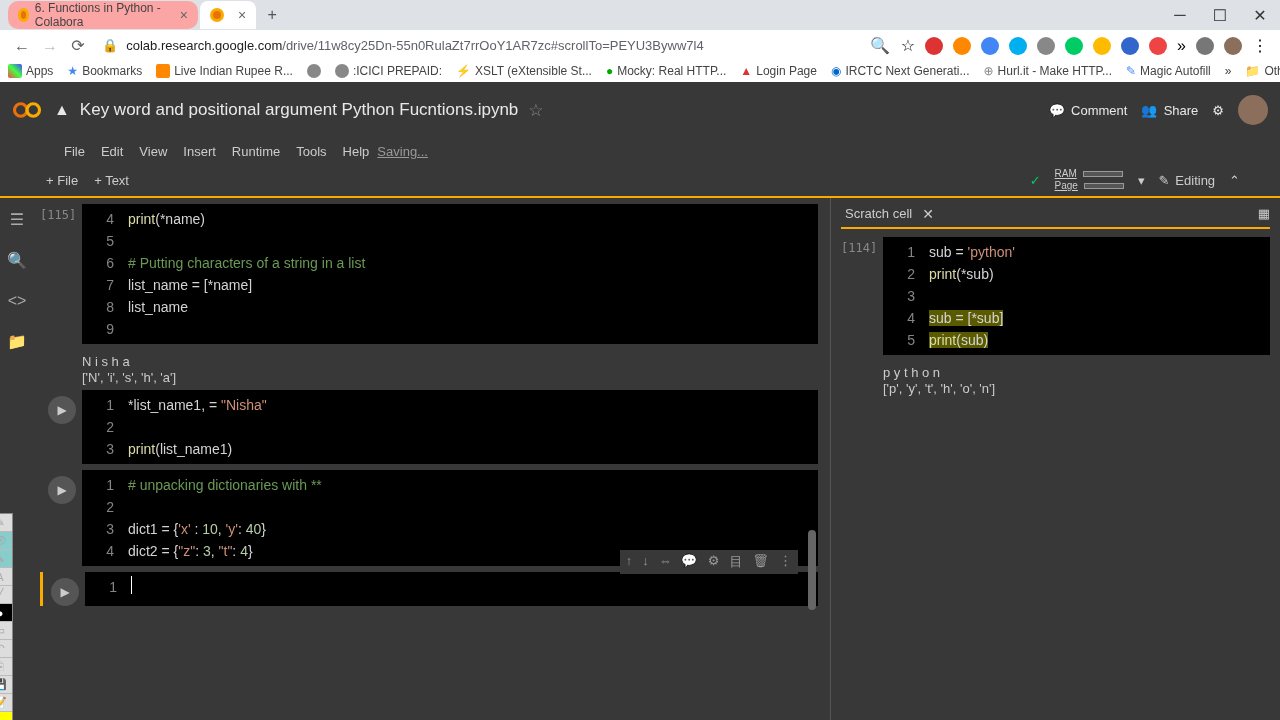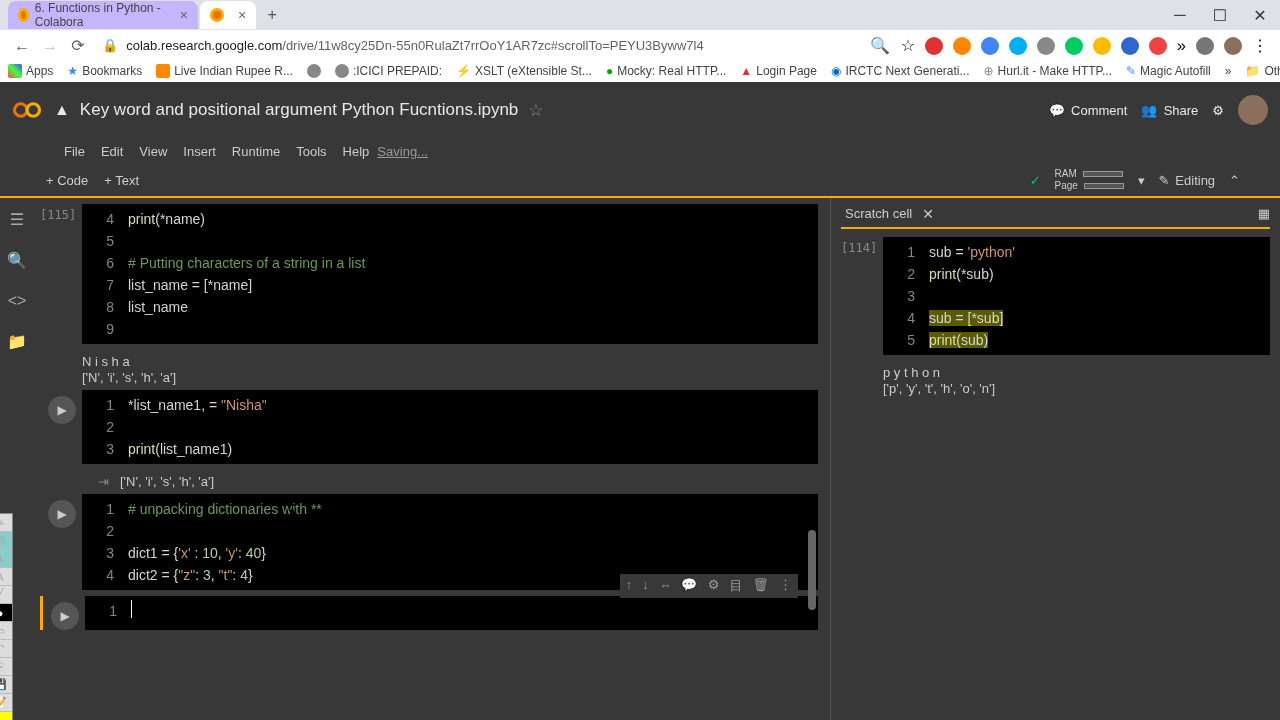--- a/index.html
+++ b/index.html
@@ -1,21 +1,21 @@
 <!DOCTYPE html>
 <html><head>
 <meta charset="utf-8">
 <style>
 * { margin: 0; padding: 0; box-sizing: border-box; font-family: Arial, sans-serif; }
 body { width: 1280px; height: 720px; overflow: hidden; background: #fff; }
 
 .browser-chrome { background: #dee1e6; height: 82px; }
 .tab-bar { display: flex; height: 30px; align-items: center; padding-left: 8px; }
 .tab { display: flex; align-items: center; background: #fff; height: 28px; padding: 0 10px; border-radius: 8px 8px 0 0; margin-right: 2px; font-size: 12px; color: #444; max-width: 190px; }
-.tab.inactive { background: #c4b5fd; }
+.tab.inactive { background: #fca5a5; border-radius: 10px; }
 .tab-icon { width: 14px; height: 14px; margin-right: 6px; background: #f9ab00; border-radius: 50%; position: relative; }
 .tab-icon::after { content: ''; position: absolute; inset: 3px; border-radius: 50%; background: #e8710a; }
 .tab-close { margin-left: 8px; font-size: 14px; color: #666; }
 .new-tab { width: 28px; height: 28px; display: flex; align-items: center; justify-content: center; font-size: 16px; color: #555; }
 .win-controls { margin-left: auto; display: flex; }
 .win-btn { width: 40px; height: 30px; display: flex; align-items: center; justify-content: center; color: #333; }
 
 .addr-bar { display: flex; align-items: center; height: 30px; padding: 0 8px; background: #fff; border-top: 1px solid #fff; }
 .nav-btn { width: 28px; height: 28px; display: flex; align-items: center; justify-content: center; color: #5f6368; font-size: 16px; }
 .url-box { flex: 1; display: flex; align-items: center; padding: 0 10px; font-size: 13px; color: #5f6368; }
@@ -37,21 +37,21 @@
 .avatar { width: 30px; height: 30px; border-radius: 50%; background: #8b6f5c; }
 
 .menu-bar { background: #383838; height: 26px; display: flex; align-items: center; padding-left: 56px; font-size: 13px; color: #ccc; }
 .menu-item { padding: 0 8px; }
 .saving { color: #999; text-decoration: underline; }
 
 .toolbar { background: #383838; height: 34px; display: flex; align-items: center; padding: 0 40px 0 46px; font-size: 13px; color: #ccc; border-bottom: 2px solid #f9ab00; }
 .tb-btn { display: flex; align-items: center; gap: 4px; margin-right: 16px; }
 .tb-right { margin-left: auto; display: flex; align-items: center; gap: 14px; }
 .ram-disk { display: flex; flex-direction: column; font-size: 10px; line-height: 12px; }
-.ram-row { display: flex; align-items: center; gap: 6px; }
+.ram-row { display: flex; align-items: center; gap: 6px; text-decoration: underline; }
 .meter { width: 40px; height: 6px; background: #555; border: 1px solid #999; }
 
 .workspace { display: flex; height: 522px; background: #383838; }
 .left-rail { width: 34px; background: #383838; display: flex; flex-direction: column; align-items: center; padding-top: 12px; gap: 22px; color: #aaa; }
 .rail-icon { font-size: 16px; }
 .tool-rail { width: 0; position: relative; }
 .tool-palette { position: absolute; left: -30px; top: 140px; width: 26px; background: #ddd; border: 1px solid #888; }
 .tool-cell { width: 24px; height: 18px; border-bottom: 1px solid #bbb; display: flex; align-items: center; justify-content: center; font-size: 11px; }
 .tool-cell.sel { background: #8cc; }
 
@@ -214,21 +214,21 @@
   <span class="menu-item">View</span>
   <span class="menu-item">Insert</span>
   <span class="menu-item">Runtime</span>
   <span class="menu-item">Tools</span>
   <span class="menu-item">Help</span>
   <span class="saving">Saving...</span>
 </div>
 
 <div class="toolbar">
   <div class="tb-btn">
-      <span>+  Code</span>
+      <span>+  File</span>
     </div>
   <div class="tb-btn">
       <span>+  Text</span>
     </div>
   <div class="tb-right">
     <span style="color:#0c6">✓</span>
     <div class="ram-disk">
       <div class="ram-row">
           <span>RAM</span>
           <div class="meter"></div>
@@ -318,21 +318,20 @@
         <div class="ln-row">
             <span class="ln-num">2</span>
             <span class="code-txt"></span>
           </div>
         <div class="ln-row">
             <span class="ln-num">3</span>
             <span class="code-txt"><span class="py-fn">print</span>(list_name1)</span>
           </div>
       </div>
     </div>
-    <div class="output"><span class="out-icon">⇥</span><span>['N', 'i', 's', 'h', 'a']</span></div>
 
     <div class="code-cell">
       <div class="cell-gutter">
           <div class="run-btn">▶</div>
         </div>
       <div class="code-block">
         <div class="ln-row">
             <span class="ln-num">1</span>
             <span class="code-txt"><span class="py-com"># unpacking dictionaries with **</span></span>
           </div>

